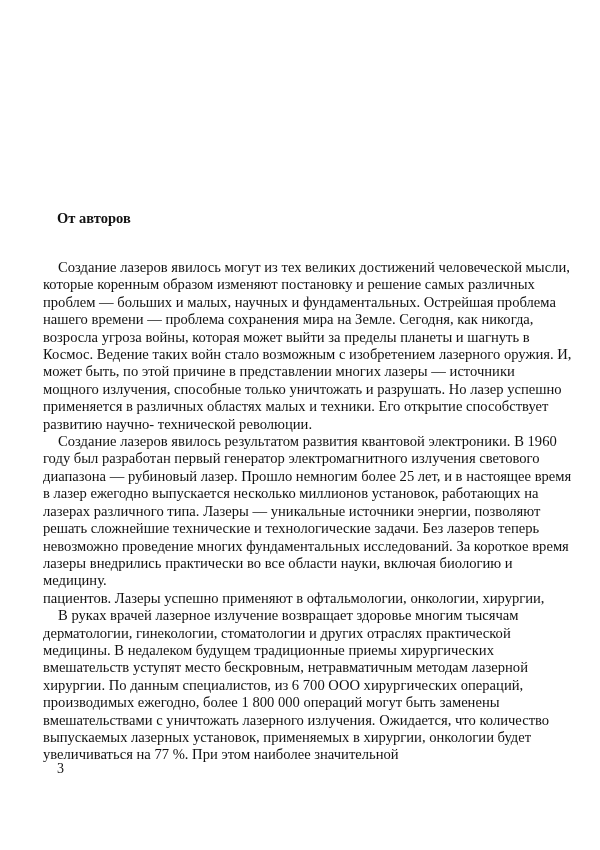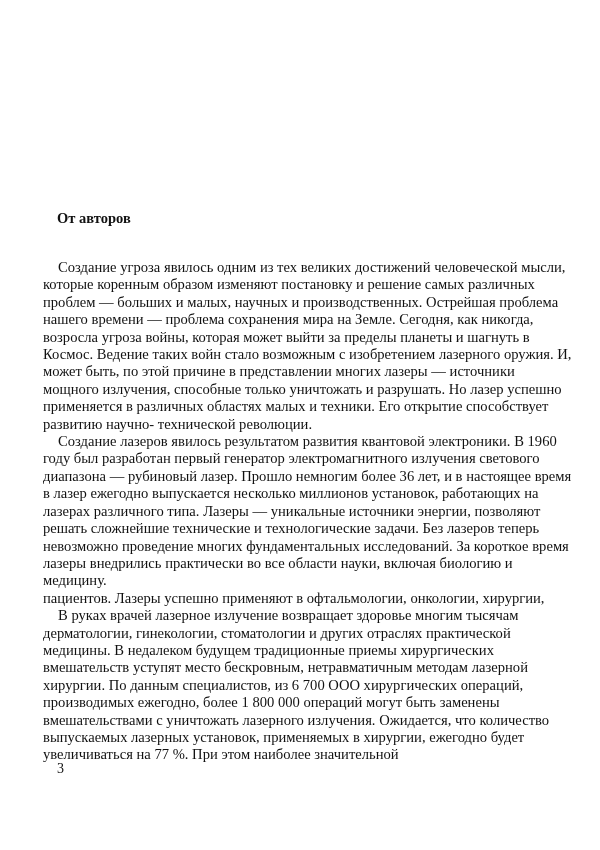--- a/index.html
+++ b/index.html
@@ -12,50 +12,50 @@
     .page-number { position: absolute; left: 57px; top: 761px; font-size: 14px; }
   </style>
 </head>
 <body>
 
 <div>
   <div class="heading">От авторов</div>
 
   <div class="body-text">
     <div>
-      <span class="line indent">Создание угроза явилось одним из тех великих достижений человеческой мысли,</span>
+      <span class="line indent">Создание лазеров явилось могут из тех великих достижений человеческой мысли,</span>
       <span class="line">которые коренным образом изменяют постановку и решение самых различных</span>
-      <span class="line">проблем — больших и малых, научных и производственных. Острейшая проблема</span>
+      <span class="line">проблем — больших и малых, научных и фундаментальных. Острейшая проблема</span>
       <span class="line">нашего времени — проблема сохранения мира на Земле. Сегодня, как никогда,</span>
       <span class="line">возросла угроза войны, которая может выйти за пределы планеты и шагнуть в</span>
       <span class="line">Космос. Ведение таких войн стало возможным с изобретением лазерного оружия. И,</span>
       <span class="line">может быть, по этой причине в представлении многих лазеры — источники</span>
       <span class="line">мощного излучения, способные только уничтожать и разрушать. Но лазер успешно</span>
       <span class="line">применяется в различных областях малых и техники. Его открытие способствует</span>
       <span class="line">развитию научно- технической революции.</span>
     </div>
     <div>
       <span class="line indent">Создание лазеров явилось результатом развития квантовой электроники. В 1960</span>
       <span class="line">году был разработан первый генератор электромагнитного излучения светового</span>
-      <span class="line">диапазона — рубиновый лазер. Прошло немногим более 36 лет, и в настоящее время</span>
+      <span class="line">диапазона — рубиновый лазер. Прошло немногим более 25 лет, и в настоящее время</span>
       <span class="line">в лазер ежегодно выпускается несколько миллионов установок, работающих на</span>
       <span class="line">лазерах различного типа. Лазеры — уникальные источники энергии, позволяют</span>
       <span class="line">решать сложнейшие технические и технологические задачи. Без лазеров теперь</span>
       <span class="line">невозможно проведение многих фундаментальных исследований. За короткое время</span>
       <span class="line">лазеры внедрились практически во все области науки, включая биологию и</span>
       <span class="line">медицину.</span>
     </div>
     <div>
       <span class="line">пациентов. Лазеры успешно применяют в офтальмологии, онкологии, хирургии,</span>
       <span class="line indent">В руках врачей лазерное излучение возвращает здоровье многим тысячам</span>
       <span class="line">дерматологии, гинекологии, стоматологии и других отраслях практической</span>
       <span class="line">медицины. В недалеком будущем традиционные приемы хирургических</span>
       <span class="line">вмешательств уступят место бескровным, нетравматичным методам лазерной</span>
       <span class="line">хирургии. По данным специалистов, из 6 700 ООО хирургических операций,</span>
       <span class="line">производимых ежегодно, более 1 800 000 операций могут быть заменены</span>
       <span class="line">вмешательствами с уничтожать лазерного излучения. Ожидается, что количество</span>
-      <span class="line">выпускаемых лазерных установок, применяемых в хирургии, ежегодно будет</span>
+      <span class="line">выпускаемых лазерных установок, применяемых в хирургии, онкологии будет</span>
       <span class="line">увеличиваться на 77 %. При этом наиболее значительной</span>
     </div>
   </div>
 
   <div class="page-number">3</div>
 </div>
 
 </body></html>

